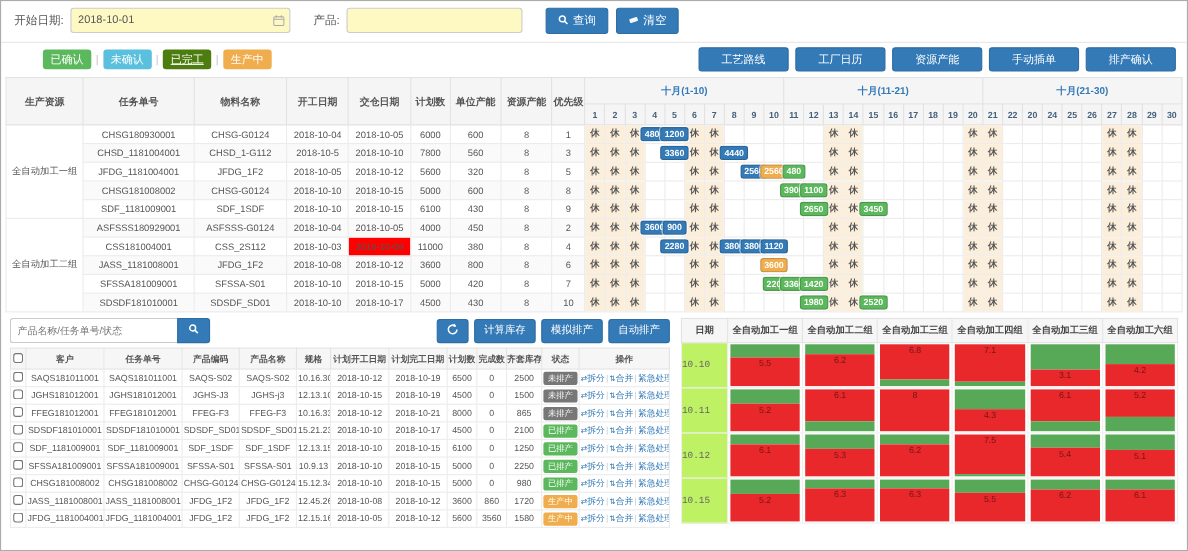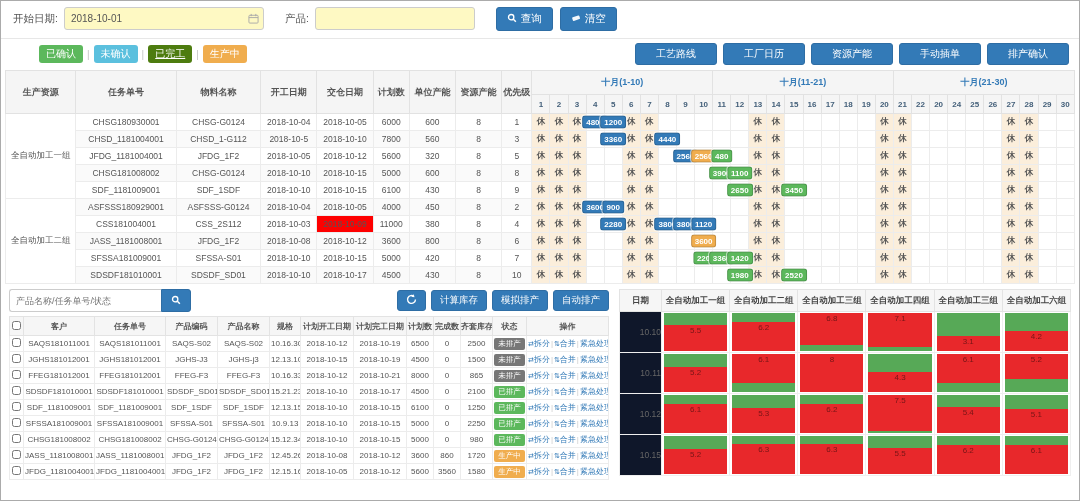--- a/index.html
+++ b/index.html
@@ -63,21 +63,21 @@
   .status-badge{display:inline-block;color:#fff;font-size:7.5px;padding:1px 4px;border-radius:2px;}
   .ops{font-size:7.5px;}
   .ops a{color:#337ab7;text-decoration:none;cursor:pointer;}
   .ops .osep{color:#ccc;margin:0 1px;}
   .ops .oic{font-size:7px;color:#337ab7;}
 
   .right-panel{flex:1;min-width:0;}
   #load-table{width:100%;border-collapse:collapse;table-layout:fixed;}
   #load-table th{background:#f6f6f6;font-size:8.5px;color:#444;border:1px solid #e3e3e3;height:19px;font-weight:bold;overflow:hidden;white-space:nowrap;}
   #load-table td{border:1px solid #efefef;padding:0;}
-  #load-table td.date-cell{font-size:8.5px;color:#666;text-align:right;background:#0f172a;}
+  #load-table td.date-cell{font-size:8.5px;color:#666;text-align:left;background:#bef264;font-family:Liberation Mono, monospace;}
   #load-table td.load-cell{padding:1px 2px;background:#fff;}
   .stack{display:flex;flex-direction:column;height:38px;}
   .seg{position:relative;min-height:0;}
   .seg-free{background:#57a957;}
   .seg-load{background:#e8282b;}
   .seg .val{position:absolute;top:1px;left:0;right:0;text-align:center;font-size:8px;color:rgba(50,10,10,.62);}
 </style>
 </head>
 <body>
 

